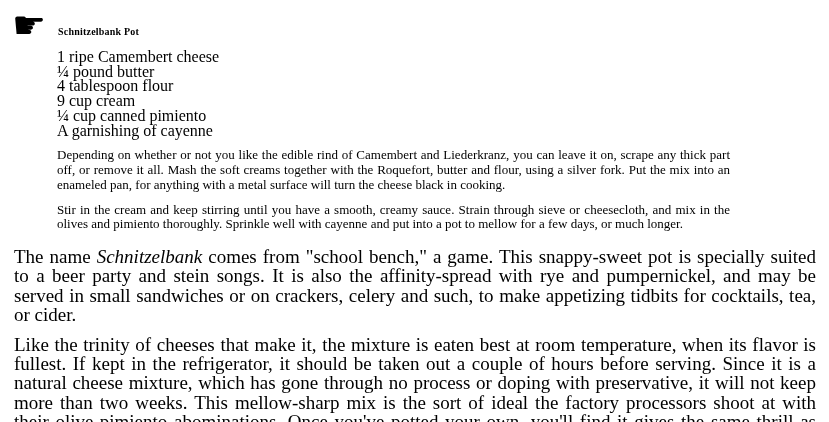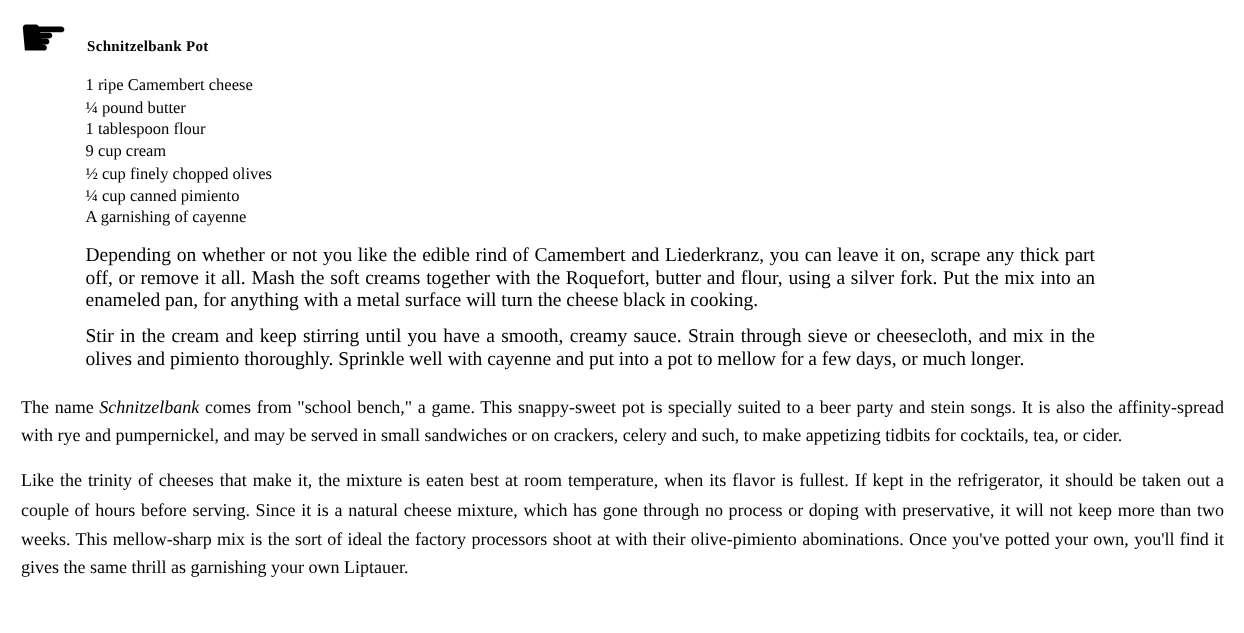--- a/index.html
+++ b/index.html
@@ -35,34 +35,34 @@
       margin: 0 0 1px 12px;
       letter-spacing: 0.2px;
     }
     .recipe-block {
       margin: 12px 89px 0 57px;
     }
     .ingredients {
       list-style: none;
       margin: 0;
       padding: 0;
-      font-size: 11px;
+      font-size: 16px;
       line-height: 14.7px;
     }
     .instruction {
       font-size: 13px;
       line-height: 14.8px;
       text-align: justify;
       margin: 10px 10px 0 0;
     }
     .commentary {
       margin: 15px 13px 0 14px;
     }
     .body-para {
-      font-size: 12px;
+      font-size: 19px;
       line-height: 19.2px;
       text-align: justify;
       margin: 0 0 11px 0;
     }
     .body-para i {
       font-style: italic;
     }
   </style>
 </head>
 <body>
@@ -71,23 +71,22 @@
 
   <div class="header">
     <span class="manicule">☛</span>
     <h1 class="title">Schnitzelbank Pot</h1>
   </div>
 
   <div class="recipe-block">
     <ul class="ingredients">
       <li>1 ripe Camembert cheese</li>
       <li>¼ pound butter</li>
-      <li>1 tablespoon flour</li>
+      <li>4 tablespoon flour</li>
       <li>9 cup cream</li>
-      <li>½ cup finely chopped olives</li>
       <li>¼ cup canned pimiento</li>
       <li>A garnishing of cayenne</li>
     </ul>
     <p class="instruction">Depending on whether or not you like the edible rind of Camembert and Liederkranz, you can leave it on, scrape any thick part off, or remove it all. Mash the soft creams together with the Roquefort, butter and flour, using a silver fork. Put the mix into an enameled pan, for anything with a metal surface will turn the cheese black in cooking.</p>
     <p class="instruction">Stir in the cream and keep stirring until you have a smooth, creamy sauce. Strain through sieve or cheesecloth, and mix in the olives and pimiento thoroughly. Sprinkle well with cayenne and put into a pot to mellow for a few days, or much longer.</p>
   </div>
 
   <div class="commentary">
     <p class="body-para"><span>The name </span><i>Schnitzelbank</i><span> comes from "school bench," a game. This snappy-sweet pot is specially suited to a beer party and stein songs. It is also the affinity-spread with rye and pumpernickel, and may be served in small sandwiches or on crackers, celery and such, to make appetizing tidbits for cocktails, tea, or cider.</span></p>
     <p class="body-para">Like the trinity of cheeses that make it, the mixture is eaten best at room temperature, when its flavor is fullest. If kept in the refrigerator, it should be taken out a couple of hours before serving. Since it is a natural cheese mixture, which has gone through no process or doping with preservative, it will not keep more than two weeks. This mellow-sharp mix is the sort of ideal the factory processors shoot at with their olive-pimiento abominations. Once you've potted your own, you'll find it gives the same thrill as garnishing your own Liptauer.</p>

